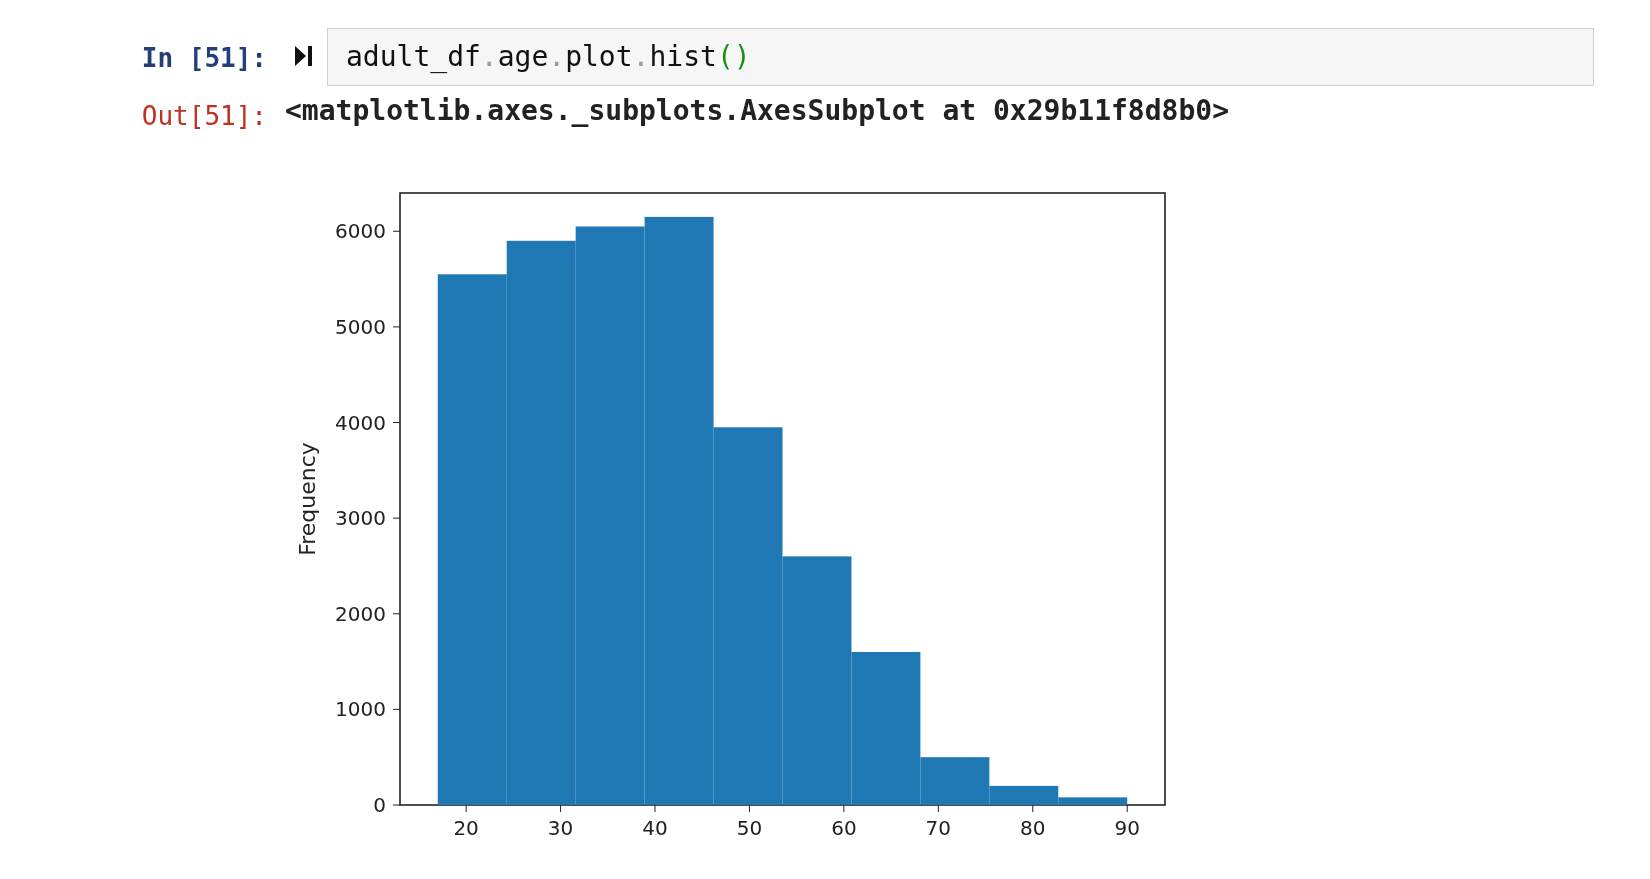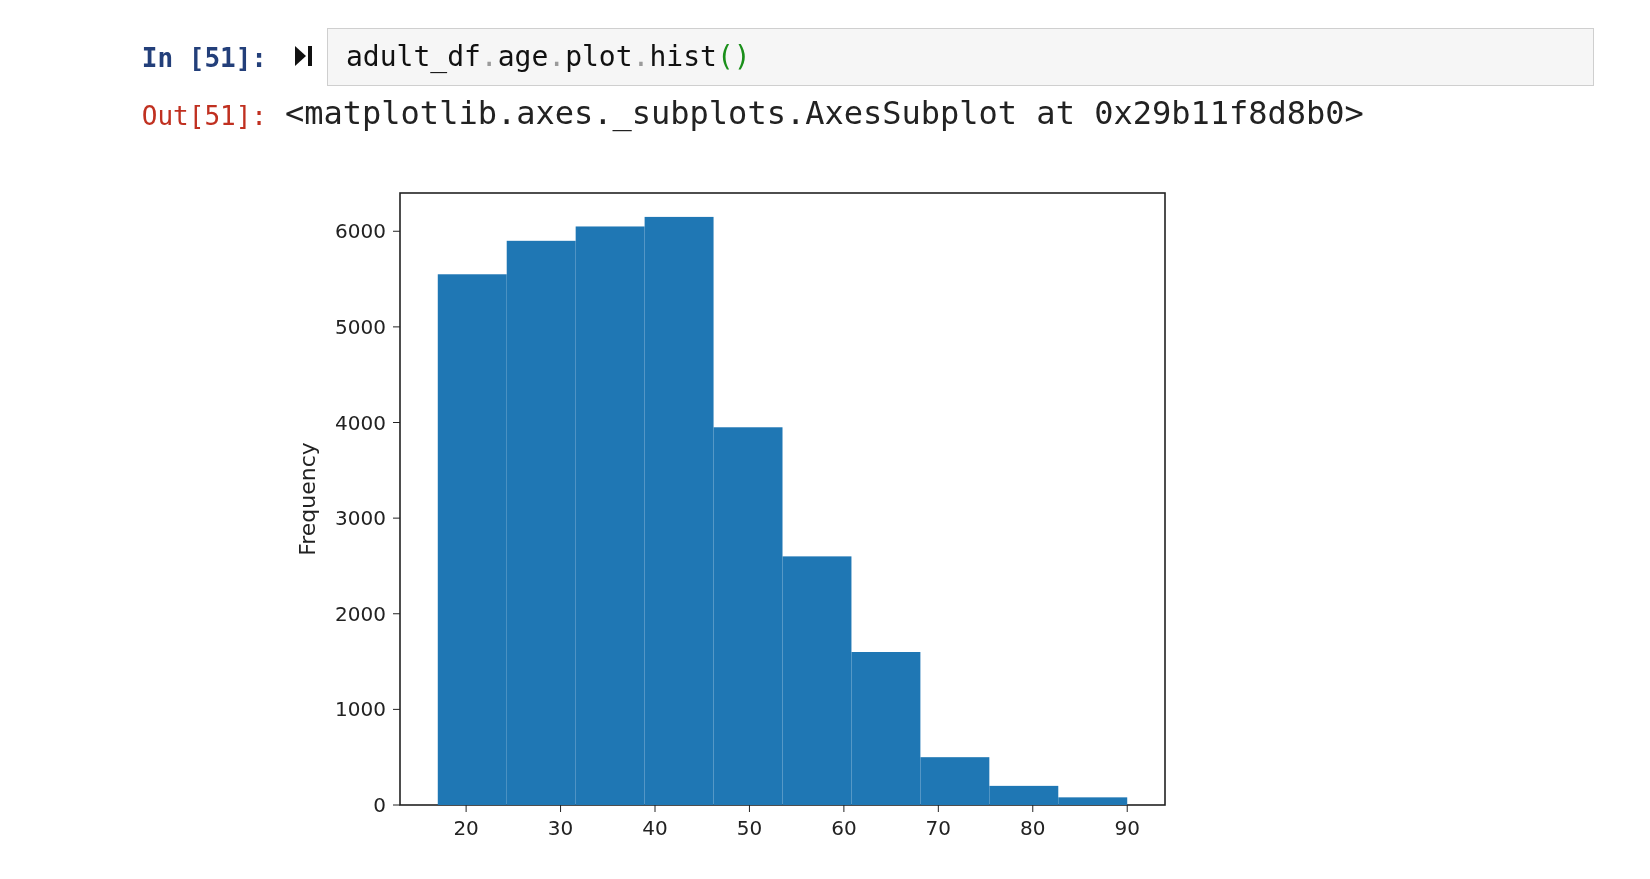--- a/index.html
+++ b/index.html
@@ -64,24 +64,25 @@
   .tok-paren-open  { color: #1a8f1a; }
   .tok-paren-close { color: #1a8f1a; }
 
   .out-row {
     display: flex;
     flex-direction: row;
     align-items: flex-start;
   }
   .out-text {
     font-family: "DejaVu Sans Mono", "Menlo", "Consolas", monospace;
-    font-size: 32px;
+    font-size: 28px;
     color: #222;
     padding-top: 8px;
     white-space: pre;
+    font-weight: bold;
   }
 
   .chart-row {
     display: flex;
     flex-direction: row;
     margin-top: 40px;
   }
   .chart-area {
     position: relative;
   }

